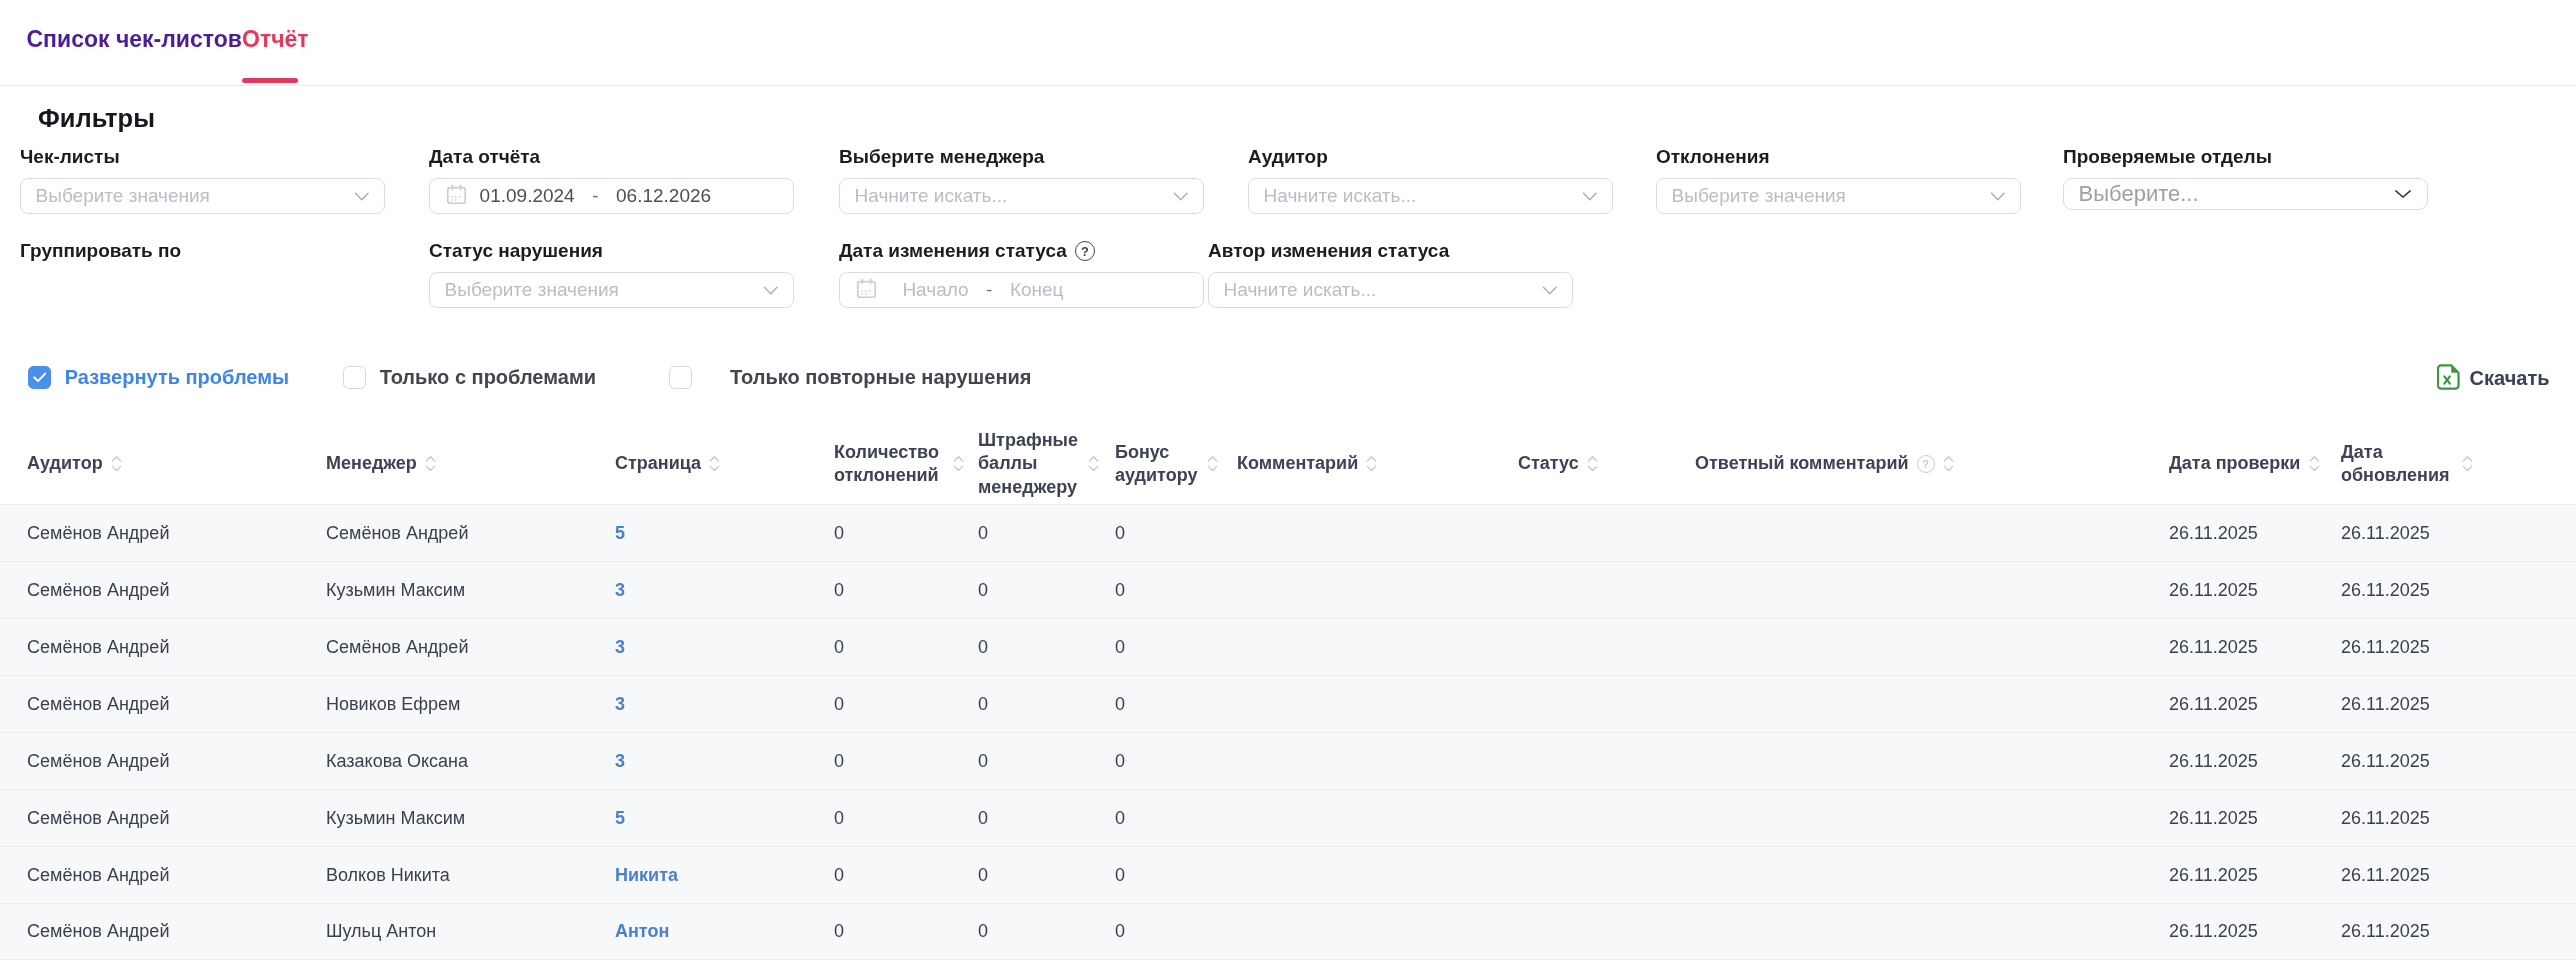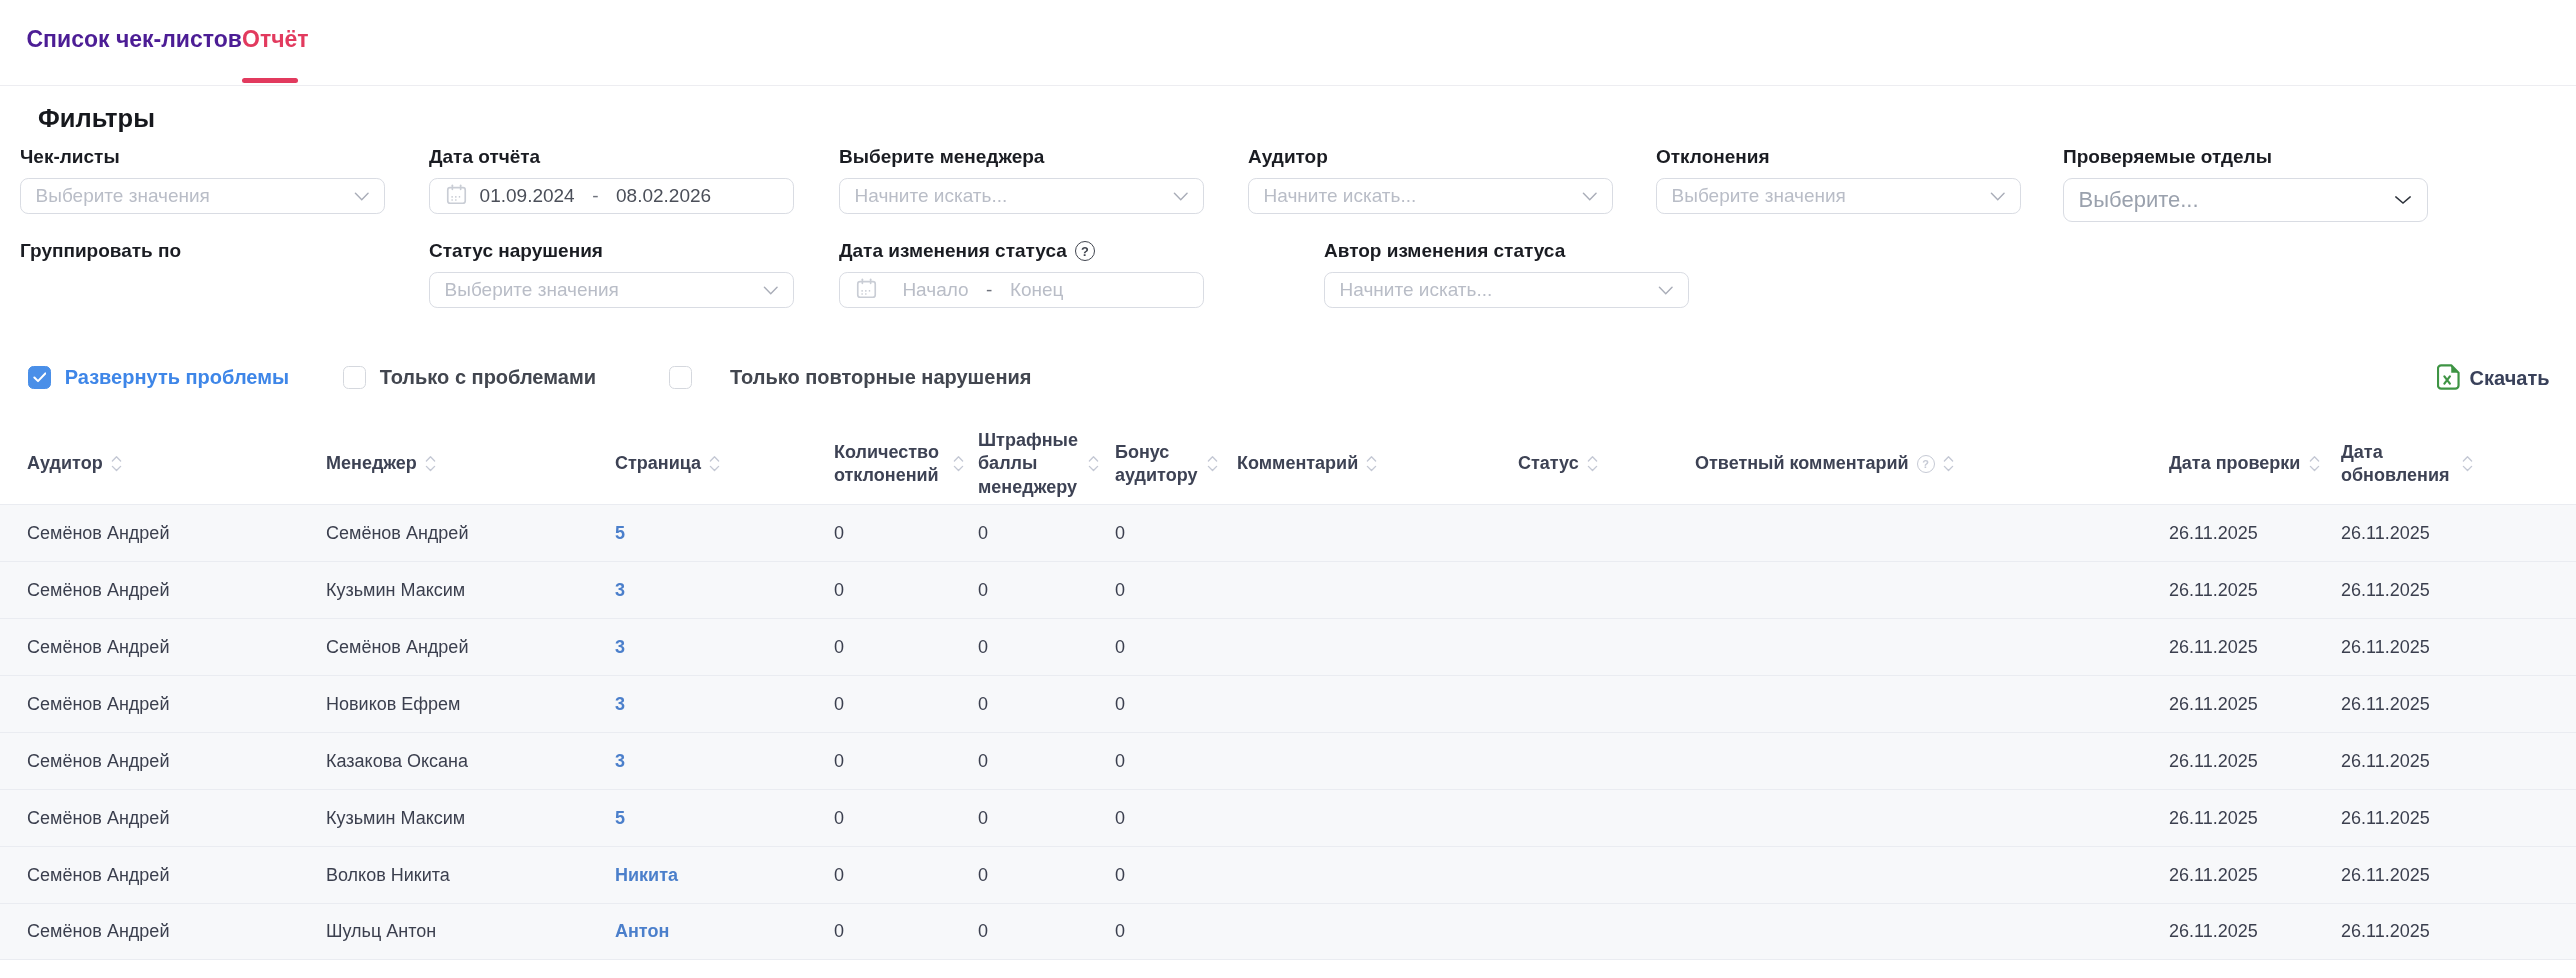--- a/index.html
+++ b/index.html
@@ -32,21 +32,21 @@
   .fvalue { font-size:19px; color:#3c4047; white-space:nowrap; }
   .datetext { font-size:19px; color:#4b4f59; white-space:nowrap; }
   .datesep { font-size:19px; color:#6f737d; padding:0 5.5px; }
   .chev { margin-left:auto; display:flex; align-items:center; flex:0 0 auto; }
   .help-dark {
     width:20px; height:20px; border:1.4px solid #41454f; border-radius:50%;
     display:inline-flex; align-items:center; justify-content:center;
     font-size:12.8px; font-weight:700; color:#41454f; flex:0 0 auto;
   }
   
-  .fbox.big { height:44px; border-radius:9px;align-items:center; }
+  .fbox.big { height:32px; border-radius:9px;align-items:center; }
   .fbox.big .placeholder { font-size:22px; color:#9aa1ad; }
 
   
   .cb-item { position:absolute; top:366px; display:flex; align-items:center; gap:13.7px; cursor:pointer; }
   .cbox {
     width:23px; height:23px; border:1.4px solid #d5d8de; border-radius:5.5px; background:#fff;
     display:flex; align-items:center; justify-content:center; flex:0 0 auto;
   }
   .cbox svg { display:none; }
   .cb-item.checked .cbox { background:#4a8fe8; border-color:#4a8fe8; }
@@ -115,21 +115,21 @@
           <line x1="8" y1="2.5" x2="8" y2="7" stroke="#c9cdd5" stroke-width="1.8" stroke-linecap="round"></line>
           <line x1="17" y1="2.5" x2="17" y2="7" stroke="#c9cdd5" stroke-width="1.8" stroke-linecap="round"></line>
           <line x1="7" y1="15" x2="8.5" y2="15" stroke="#c9cdd5" stroke-width="1.8"></line>
           <line x1="11" y1="15" x2="12.5" y2="15" stroke="#c9cdd5" stroke-width="1.8"></line>
           <line x1="15" y1="15" x2="16.5" y2="15" stroke="#c9cdd5" stroke-width="1.8"></line>
           <line x1="7" y1="18.5" x2="8.5" y2="18.5" stroke="#c9cdd5" stroke-width="1.8"></line>
           <line x1="11" y1="18.5" x2="12.5" y2="18.5" stroke="#c9cdd5" stroke-width="1.8"></line>
         </svg></span>
     <span class="datetext">01.09.2024</span>
     <span class="datesep">-</span>
-    <span class="datetext">08.02.2026</span>
+    <span class="datetext">06.12.2026</span>
   </div>
 </div>
 
 <div class="ffield" style="left:839px; top:146px;">
   <div class="flabel">Выберите менеджера</div>
   <div class="fbox">
     <span class="placeholder">Начните искать...</span>
     <span class="chev">
         <svg width="15.5" height="9" viewBox="0 0 17 10">
           <path d="M1.5 1.5 L8.5 8.5 L15.5 1.5" fill="none" stroke="#a9adb8" stroke-width="1.6" stroke-linecap="round"></path>
@@ -205,21 +205,21 @@
           <line x1="15" y1="15" x2="16.5" y2="15" stroke="#c9cdd5" stroke-width="1.8"></line>
           <line x1="7" y1="18.5" x2="8.5" y2="18.5" stroke="#c9cdd5" stroke-width="1.8"></line>
           <line x1="11" y1="18.5" x2="12.5" y2="18.5" stroke="#c9cdd5" stroke-width="1.8"></line>
         </svg></span>
     <span class="placeholder" style="margin-left:12.8px;">Начало</span>
     <span class="datesep">-</span>
     <span class="placeholder">Конец</span>
   </div>
 </div>
 
-<div class="ffield" style="left:1324px; top:240px;text-align:center;">
+<div class="ffield" style="left:1208px; top:240px;text-align:center;">
   <div class="flabel">Автор изменения статуса</div>
   <div class="fbox">
     <span class="placeholder">Начните искать...</span>
     <span class="chev">
         <svg width="15.5" height="9" viewBox="0 0 17 10">
           <path d="M1.5 1.5 L8.5 8.5 L15.5 1.5" fill="none" stroke="#a9adb8" stroke-width="1.6" stroke-linecap="round"></path>
         </svg>
       </span>
   </div>
 </div>

